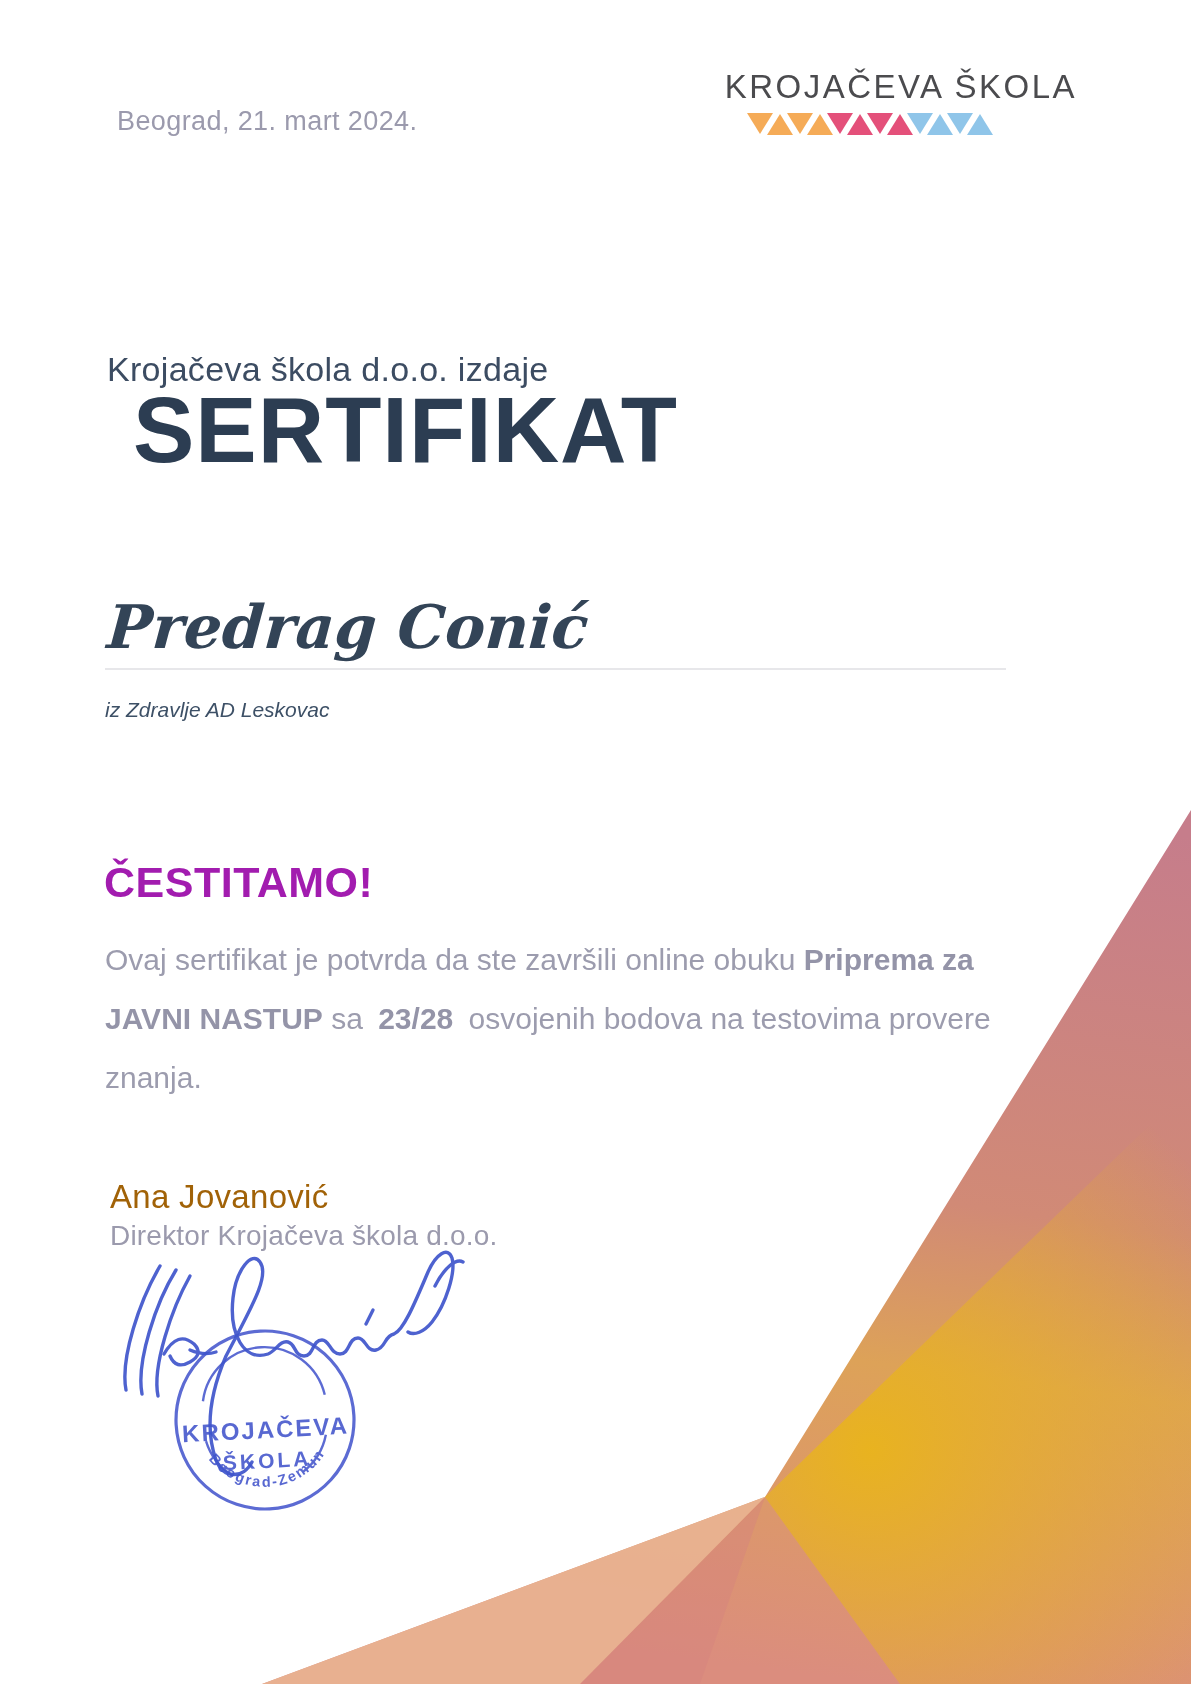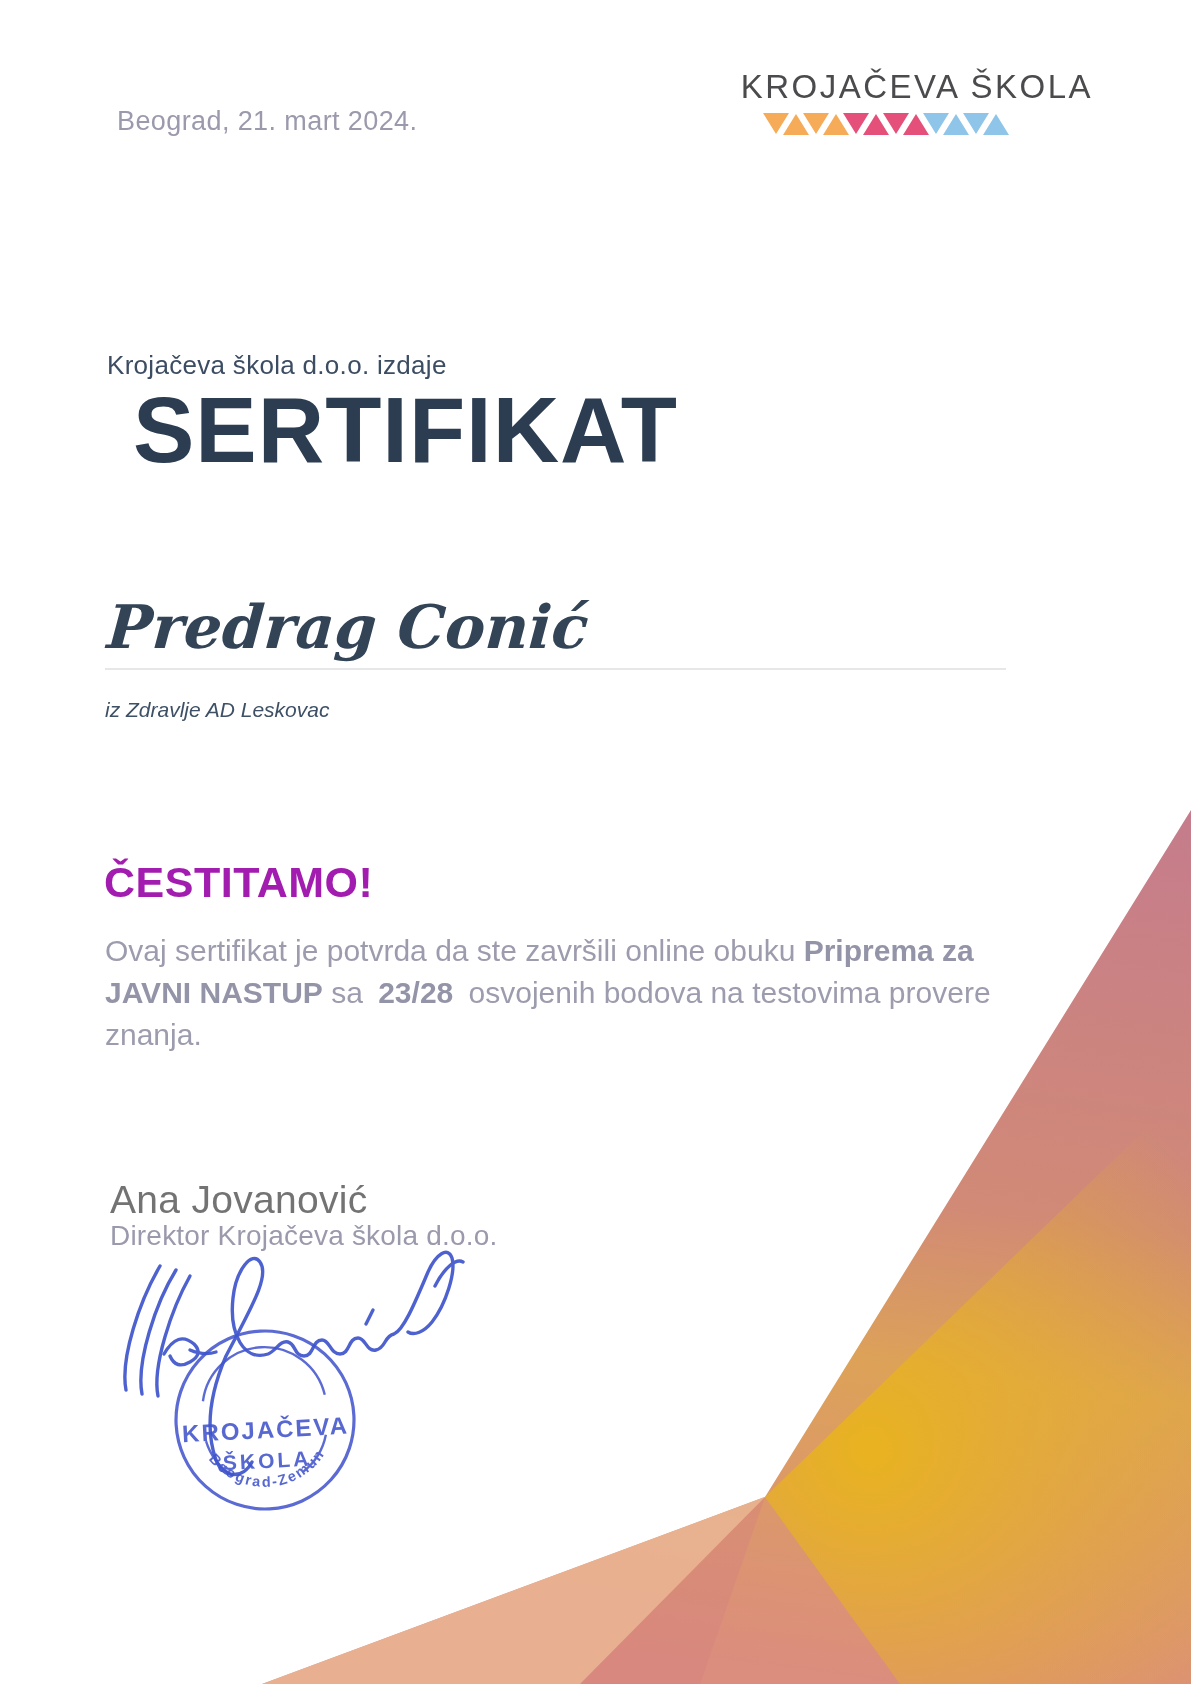--- a/index.html
+++ b/index.html
@@ -9,40 +9,40 @@
     font-family:"Liberation Sans",sans-serif;
   }
   .abs{position:absolute;}
   #decor-svg,#sig-svg{position:absolute;left:0;top:0;width:1191px;height:1684px;}
   #decor-svg{z-index:0;}
   #sig-svg{z-index:3;pointer-events:none;}
   .content{z-index:2;}
 
   #date-line{left:105px;top:106px;font-size:27px;color:#9b9aad;letter-spacing:.4px;margin-left:12px;}
 
-  #logo{right:98px;top:68px;text-align:right;}
+  #logo{right:114px;top:68px;text-align:right;}
   #logo-text{font-size:33px;color:#4b4b4e;letter-spacing:2.5px;font-weight:400;white-space:nowrap;}
   #logo-triangles{display:block;margin-top:6px;}
 
-  #issuer-line{left:107px;top:350px;font-size:26px;color:#3c4c62;letter-spacing:.3px;}
+  #issuer-line{left:107px;top:350px;font-size:34px;color:#3c4c62;letter-spacing:.3px;}
   #cert-title{left:101px;top:378px;font-size:92px;font-weight:800;color:#2c3d52;letter-spacing:1px;margin-left:32px;}
 
   #recipient-name{
     left:105px;top:592px;font-family:"DejaVu Serif",serif;font-style:italic;font-weight:600;
     font-size:60px;color:#334457;transform:skewX(-4deg);transform-origin:left bottom;white-space:nowrap;
   }
   #name-underline{left:105px;top:668px;width:901px;height:2px;background:#e7e7ea;}
   #company-line{left:105px;top:698px;font-size:21px;font-style:italic;font-weight:500;color:#3d5066;}
 
   #congrats-heading{left:104px;top:858px;font-size:43px;font-weight:600;color:#a21caf;letter-spacing:.5px;}
-  #body-paragraph{left:105px;top:930px;width:915px;font-size:30px;line-height:42px;color:#9c9cae;}
+  #body-paragraph{left:105px;top:930px;width:915px;font-size:30px;line-height:59px;color:#9c9cae;}
   #body-paragraph b{font-weight:700;color:#9494a8;}
   #body-paragraph .score{margin:0 7px;}
 
-  #signer-name{left:110px;top:1178px;font-size:39px;color:#737373;letter-spacing:.3px;}
+  #signer-name{left:110px;top:1178px;font-size:33px;color:#a16207;letter-spacing:.3px;}
   #signer-title{left:110px;top:1220px;font-size:28px;color:#9b9aad;letter-spacing:.2px;}
 
   .stamp-text{font-family:"Liberation Sans",sans-serif;fill:#4254cb;}
 </style>
 </head>
 <body>
 
 <div id="page">
 
   <svg id="decor-svg" viewBox="0 0 1191 1684" aria-hidden="true">

